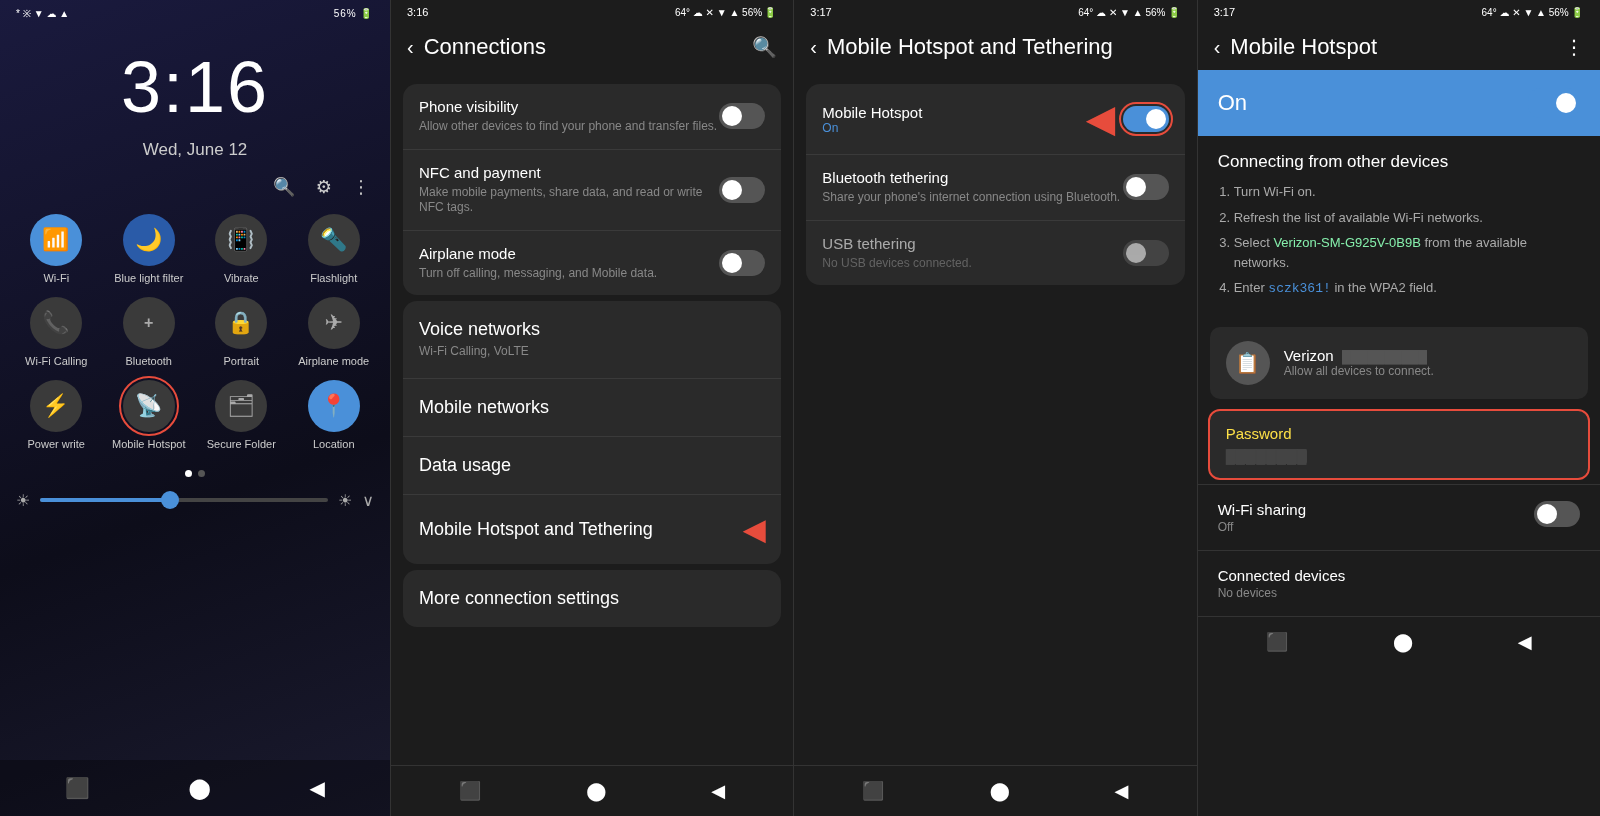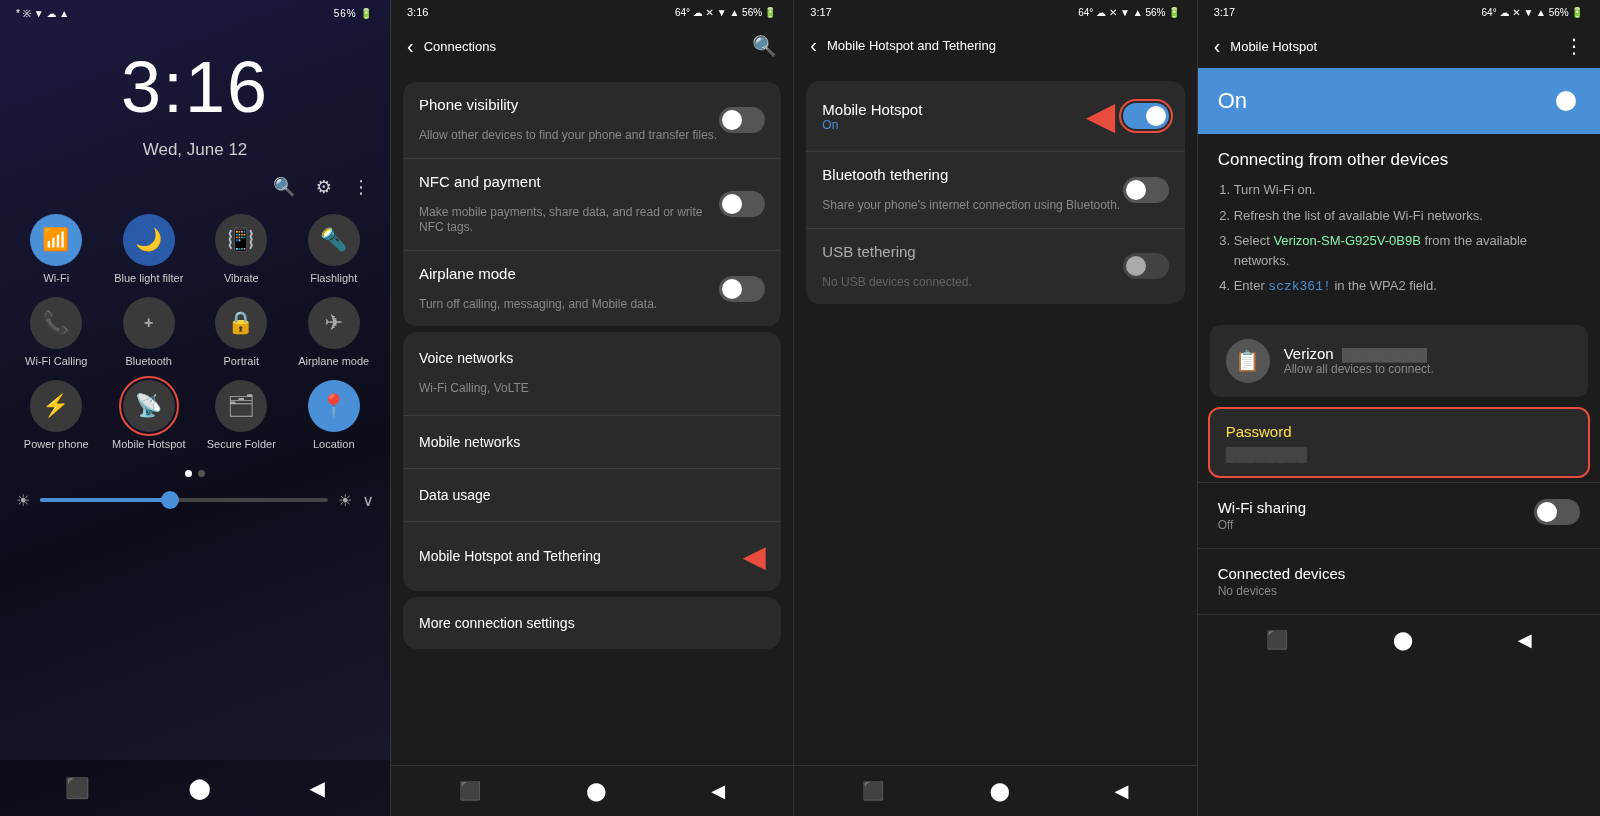--- a/index.html
+++ b/index.html
@@ -188,21 +188,21 @@
     .top-bar {
       display: flex;
       justify-content: space-between;
       align-items: center;
       padding: 10px 16px;
       background: #1c1c1c;
     }
 
     .top-bar-left { display: flex; align-items: center; gap: 10px; }
     .back-arrow { color: #fff; font-size: 20px; cursor: pointer; }
-    .screen-title { color: #fff; font-size: 13px; font-weight: 500; }
+    .screen-title { color: #fff; font-size: 22px; font-weight: 500; }
     .search-icon-top { color: #fff; font-size: 20px; cursor: pointer; }
     .more-icon { color: #fff; font-size: 20px; cursor: pointer; }
 
     .settings-list {
       flex: 1;
       overflow-y: auto;
       padding: 8px 0;
     }
 
     .settings-section {
@@ -217,21 +217,21 @@
       justify-content: space-between;
       align-items: center;
       padding: 14px 16px;
       cursor: pointer;
       border-bottom: 1px solid #3a3a3a;
     }
     .settings-item:last-child { border-bottom: none; }
 
     .settings-item-left { flex: 1; }
     .settings-item-title { color: #fff; font-size: 15px; font-weight: 400; }
-    .settings-item-subtitle { color: #888; font-size: 12px; margin-top: 15px; line-height: 1.3; }
+    .settings-item-subtitle { color: #888; font-size: 12px; margin-top: 4px; line-height: 1.3; }
     .settings-item-title.on { color: #4a90d9; font-size: 12px; font-weight: 400; }
 
     
     .toggle {
       width: 46px;
       height: 26px;
       border-radius: 13px;
       position: relative;
       cursor: pointer;
       flex-shrink: 0;
@@ -253,21 +253,21 @@
       outline: 2px solid #e74c3c;
       outline-offset: 2px;
     }
 
     .plain-item {
       padding: 18px 16px;
       cursor: pointer;
       border-bottom: 1px solid #3a3a3a;
     }
     .plain-item:last-child { border-bottom: none; }
-    .plain-item-text { color: #fff; font-size: 14px; }
+    .plain-item-text { color: #fff; font-size: 18px; }
 
     .nav-bar {
       display: flex;
       justify-content: space-around;
       align-items: center;
       padding: 14px 16px;
       background: #1c1c1c;
       border-top: 1px solid #333;
     }
     .nav-btn { color: #fff; font-size: 18px; cursor: pointer; }
@@ -394,21 +394,21 @@
       <div class="qs-icon inactive">🔒</div>
       <span class="qs-label">Portrait</span>
     </div>
     <div class="qs-item">
       <div class="qs-icon inactive">✈</div>
       <span class="qs-label">Airplane mode</span>
     </div>
 
     <div class="qs-item">
       <div class="qs-icon inactive">⚡</div>
-      <span class="qs-label">Power phone</span>
+      <span class="qs-label">Power write</span>
     </div>
     <div class="qs-item">
       <div class="qs-icon highlighted">📡</div>
       <span class="qs-label">Mobile Hotspot</span>
     </div>
     <div class="qs-item">
       <div class="qs-icon inactive">🗂</div>
       <span class="qs-label">Secure Folder</span>
     </div>
     <div class="qs-item">

